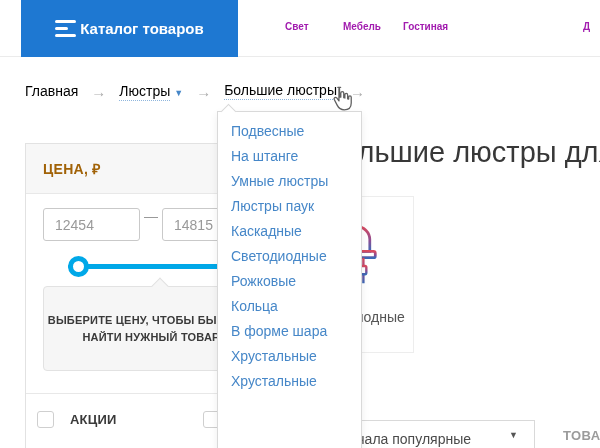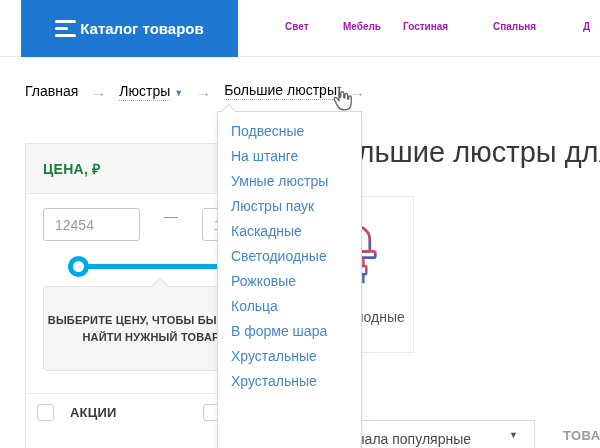--- a/index.html
+++ b/index.html
@@ -38,38 +38,38 @@
   .dropdown a { display:block; color:#4687c8; font-size:14px; text-decoration:none; margin-bottom:9px; }
 
   
   .hand-cursor { position:absolute; left:330px; top:85px; z-index:11; }
 
   
   .sidebar { position:absolute; left:25px; top:143px; width:290px; height:330px;
              border:1px solid #e2e2e2; background:#fff; z-index:2; }
   .sidebar-head { height:50px; background:#f7f7f7; border-bottom:1px solid #e8e8e8;
                   display:flex; align-items:center; padding-left:17px;
-                  font-size:14px; font-weight:bold; color:#15803d; letter-spacing:.3px; }
-  .price-row { display:flex; align-items:flex-start; margin:14px 0 0 17px; gap:24px; }
+                  font-size:14px; font-weight:bold; color:#a16207; letter-spacing:.3px; }
+  .price-row { display:flex; align-items:flex-start; margin:14px 0 0 17px; gap:4px; }
   .price-input { width:97px; height:33px; border:1px solid #c9c9c9; border-radius:3px;
                  color:#999; font-size:14px; padding-left:11px; outline:none;
                  font-family:"Liberation Sans", sans-serif; }
   .price-dash { color:#999; font-size:14px; }
   .slider { position:absolute; left:42px; top:112px; width:248px; height:21px; }
   .slider-track { position:absolute; left:0; top:8px; width:100%; height:5px; background:#00a8e8; border-radius:3px; }
   .slider-handle { position:absolute; left:0; top:0; width:21px; height:21px; border-radius:50%;
                    background:#fff; border:5px solid #00a8e8; cursor:pointer; }
   .price-hint { position:absolute; left:17px; top:142px; width:216px; height:85px; background:#f6f6f6;
                 border:1px solid #e2e2e2; border-radius:4px; display:flex; flex-direction:column;
                 align-items:center; justify-content:center; text-align:center;
                 font-size:11px; font-weight:bold; color:#3a3a3a; line-height:17px; letter-spacing:.2px; }
   .hint-notch { position:absolute; left:110px; top:-7px; width:12px; height:12px; background:#f6f6f6;
                 transform:rotate(45deg); border-left:1px solid #e2e2e2; border-top:1px solid #e2e2e2; }
   .sidebar-divider { position:absolute; left:0; top:249px; width:100%; border-top:1px solid #e8e8e8; }
-  .cb-row { position:absolute; left:11px; top:260px; display:flex; align-items:center; gap:16px; }
+  .cb-row { position:absolute; left:11px; top:267px; display:flex; align-items:center; gap:16px; }
   .cb-item { display:flex; align-items:center; gap:16px; cursor:pointer; }
   .cb-box { width:17px; height:17px; border:1px solid #cfcfcf; border-radius:3px; background:#fff; }
   .cb-label { font-size:13px; font-weight:bold; color:#3a3a3a; letter-spacing:.2px; white-space:nowrap; }
   .cb-item + .cb-item { margin-left:70px; }
 
   
   .page-title { position:absolute; left:323px; top:136px; font-size:29px; color:#383838;
                 white-space:nowrap; font-weight:normal; z-index:1; }
   .cat-card { position:absolute; left:300px; top:196px; width:114px; height:157px; background:#fff;
               border:1px solid #ededed; text-align:center; z-index:1; cursor:pointer; }
@@ -92,21 +92,20 @@
       <span class="burger">
         <span></span>
           <span></span>
           <span></span>
       </span>
       <span>Каталог товаров</span>
     </div>
     <a href="#" class="nav-item" style="left:285px">Свет</a>
     <a href="#" class="nav-item" style="left:343px">Мебель</a>
     <a href="#" class="nav-item" style="left:403px">Гостиная</a>
-    <a href="#" class="nav-item" style="left:493px">Спальня</a>
     <a href="#" class="nav-item" style="left:583px">Д</a>
   </div>
 
   <div class="breadcrumb">
     <a href="#" class="bc-link">Главная</a>
     <span class="bc-arrow">→</span>
     <span>
       <a href="#" class="bc-link bc-dotted">Люстры</a><span class="bc-caret">▼</span>
     </span>
     <span class="bc-arrow">→</span>

